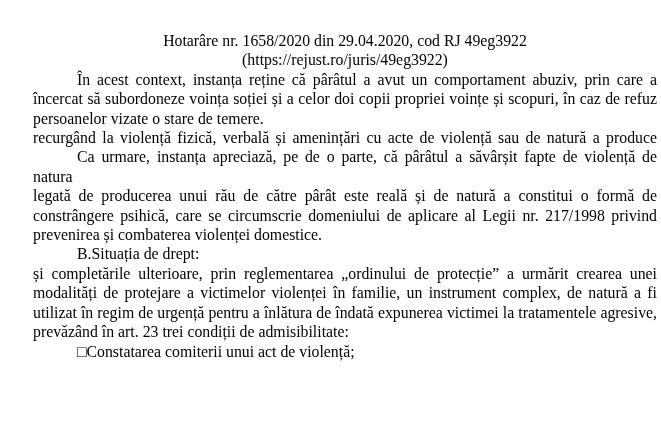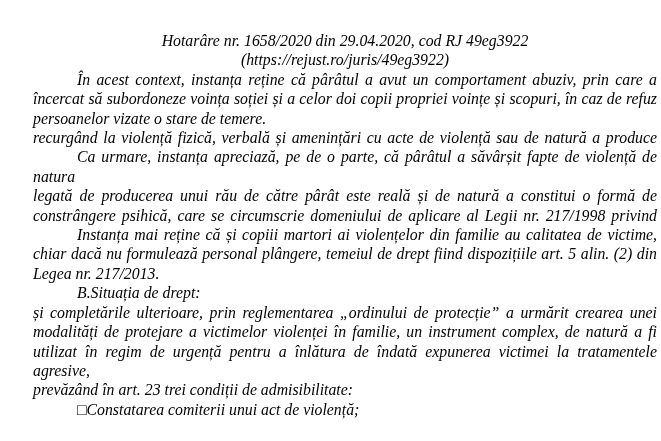--- a/index.html
+++ b/index.html
@@ -22,21 +22,20 @@
     color: #000000;
     font-family: "Liberation Serif", "DejaVu Serif", serif;
     font-size: 15.8px;
     line-height: 19.4px;
   }
   .para { margin: 0; padding: 0; }
   .line {
     text-align: justify;
     text-align-last: justify;
     white-space: normal;
-    font-style: italic;
   }
   .line.first { text-indent: 44px; }
   .line.end {
     text-align: left;
     text-align-last: left;
   }
   .line.center {
     text-align: center;
     text-align-last: center;
     text-indent: 0;
@@ -57,27 +56,23 @@
       <div class="line first">În acest context, instanța reține că pârâtul a avut un comportament abuziv, prin care a</div>
       <div class="line">încercat să subordoneze voința soției și a celor doi copii propriei voințe și scopuri, în caz de refuz</div>
       <div class="line end">persoanelor vizate o stare de temere.</div>
       <div class="line">recurgând la violență fizică, verbală și amenințări cu acte de violență sau de natură a produce</div>
     </div>
 
     <div class="para">
       <div class="line first">Ca urmare, instanța apreciază, pe de o parte, că pârâtul a săvârșit fapte de violență de natura</div>
       <div class="line">legată de producerea unui rău de către pârât este reală și de natură a constitui o formă de</div>
       <div class="line">constrângere psihică, care se circumscrie domeniului de aplicare al Legii nr. 217/1998 privind</div>
+      <div class="line end">prevenirea și combaterea violenței domestice.</div>
     </div>
 
-    <div class="para">
-      <div class="line first">Instanța mai reține că și copiii martori ai violențelor din familie au calitatea de victime,</div>
-      <div class="line">chiar dacă nu formulează personal plângere, temeiul de drept fiind dispozițiile art. 5 alin. (2) din</div>
-      <div class="line end">Legea nr. 217/2013.</div>
-    </div>
 
     <div class="para">
       <div class="line first end">B.Situația de drept:</div>
     </div>
 
     <div class="para">
       <div class="line">și completările ulterioare, prin reglementarea „ordinului de protecție” a urmărit crearea unei</div>
       <div class="line">modalități de protejare a victimelor violenței în familie, un instrument complex, de natură a fi</div>
       <div class="line">utilizat în regim de urgență pentru a înlătura de îndată expunerea victimei la tratamentele agresive,</div>
       <div class="line end">prevăzând în art. 23 trei condiții de admisibilitate:</div>

